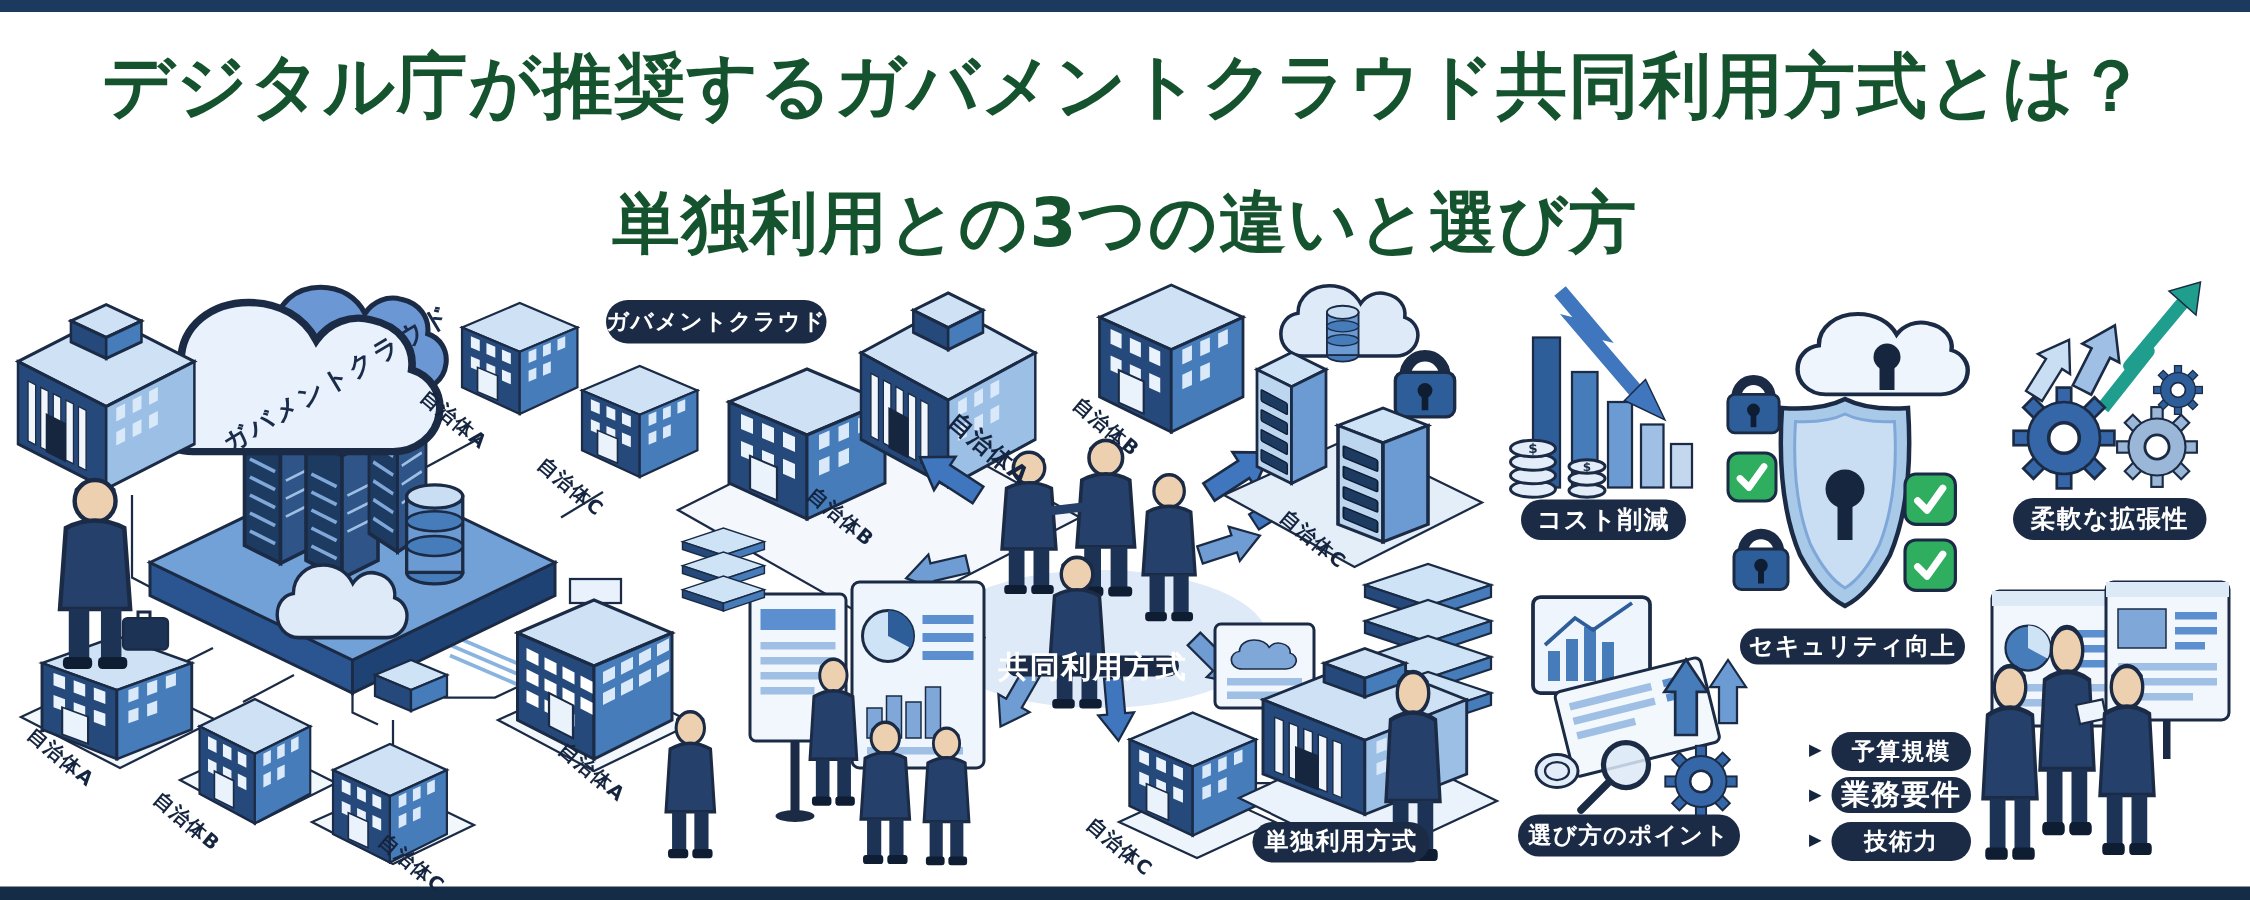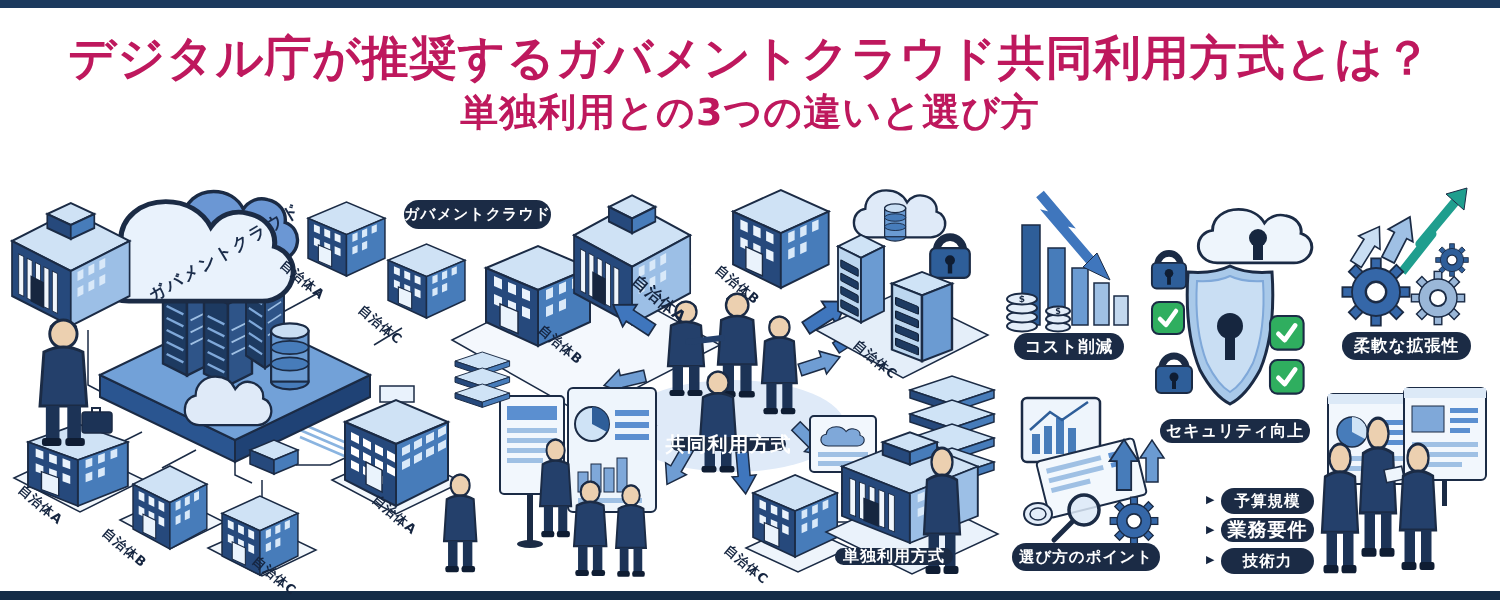--- a/index.html
+++ b/index.html
@@ -1,23 +1,23 @@
 <!DOCTYPE html>
 <html><head>
 <meta charset="utf-8">
 <style>
   * { margin:0; padding:0; box-sizing:border-box; }
   body { font-family:"DejaVu Sans","Liberation Sans",sans-serif; background:#ffffff; }
   .canvas { position:relative; width:1500px; height:600px; background:#ffffff; overflow:hidden; }
   .bar { position:absolute; left:0; width:100%; }
   .bar.top { top:0; height:8px; background:#1c3a5e; }
   .bar.bottom { bottom:0; height:9px; background:#152c47; }
-  .title { position:absolute; top:26px; left:0; width:100%; text-align:center; color:#be185d; font-weight:900; letter-spacing:1px; }
+  .title { position:absolute; top:26px; left:0; width:100%; text-align:center; color:#14532d; font-weight:900; letter-spacing:1px; }
   .title .l1 { font-size:47px; line-height:1.35; }
-  .title .l2 { font-size:38px; line-height:1.25; }
+  .title .l2 { font-size:45px; line-height:1.25;margin-top:32px; }
   svg.art { position:absolute; left:0; top:180px; width:1500px; height:411px; }
   .pill { position:absolute; background:#1b2b45; color:#ffffff; border-radius:999px;
           display:flex; align-items:center; justify-content:center; font-weight:700;
           letter-spacing:1px; white-space:nowrap; z-index:5; }
   .muni { position:absolute; color:#152540; font-weight:700; font-size:13px; white-space:nowrap;
           transform:rotate(40deg); transform-origin:0 0; letter-spacing:1px; z-index:4; }
   .muni.lg { font-size:16px; }
   .cloudtxt { position:absolute; left:150px; top:286px; color:#1a2c4a; font-weight:700; font-size:17px;
               letter-spacing:2px; transform:rotate(-31deg); transform-origin:0 50%; white-space:nowrap; z-index:4; }
   .tri { position:absolute; color:#152540; font-size:11px; z-index:5; }
@@ -486,21 +486,21 @@
   <div class="muni" style="left:546px;top:321px">自治体B</div>
   <div class="muni lg" style="left:641px;top:271px">自治体A</div>
   <div class="muni" style="left:723px;top:261px">自治体B</div>
   <div class="muni" style="left:861px;top:336px">自治体C</div>
   <div class="muni" style="left:732px;top:541px">自治体C</div>
 
   <div class="cloudtxt">ガバメントクラウド</div>
 
   <div class="pill" style="left:404px;top:200px;width:147px;height:29px;font-size:15px">ガバメントクラウド</div>
   <div class="pill" style="left:671px;top:437px;width:115px;height:14px;font-size:20px">共同利用方式</div>
-  <div class="pill" style="left:835px;top:548px;width:118px;height:17px;font-size:16px">単独利用方式</div>
+  <div class="pill" style="left:835px;top:548px;width:118px;height:27px;font-size:16px">単独利用方式</div>
   <div class="pill" style="left:1014px;top:333px;width:110px;height:27px;font-size:16.5px">コスト削減</div>
   <div class="pill" style="left:1160px;top:419px;width:150px;height:24px;font-size:16px">セキュリティ向上</div>
   <div class="pill" style="left:1342px;top:332px;width:129px;height:28px;font-size:16.5px">柔軟な拡張性</div>
   <div class="pill" style="left:1012px;top:543px;width:148px;height:28px;font-size:15.5px">選び方のポイント</div>
 
   <div class="tri" style="left:1206px;top:493px">▶</div>
   <div class="pill" style="left:1221px;top:488px;width:93px;height:26px;font-size:15.5px">予算規模</div>
   <div class="tri" style="left:1206px;top:523px">▶</div>
   <div class="pill" style="left:1221px;top:518px;width:93px;height:24px;font-size:19px">業務要件</div>
   <div class="tri" style="left:1206px;top:553px">▶</div>

